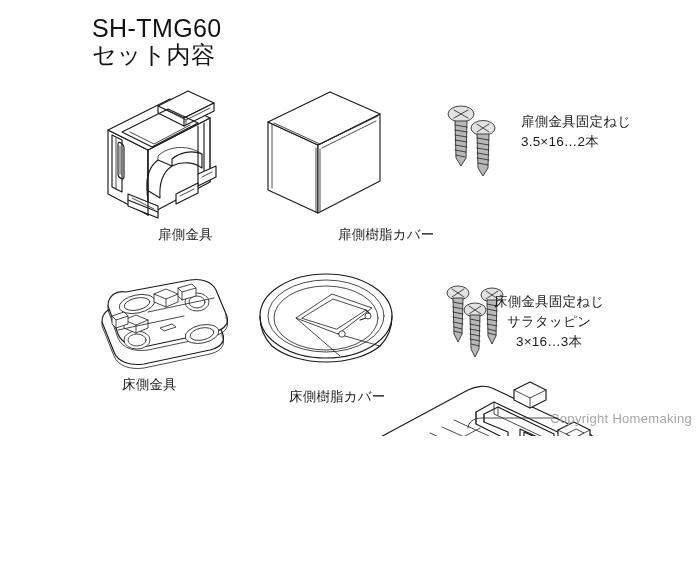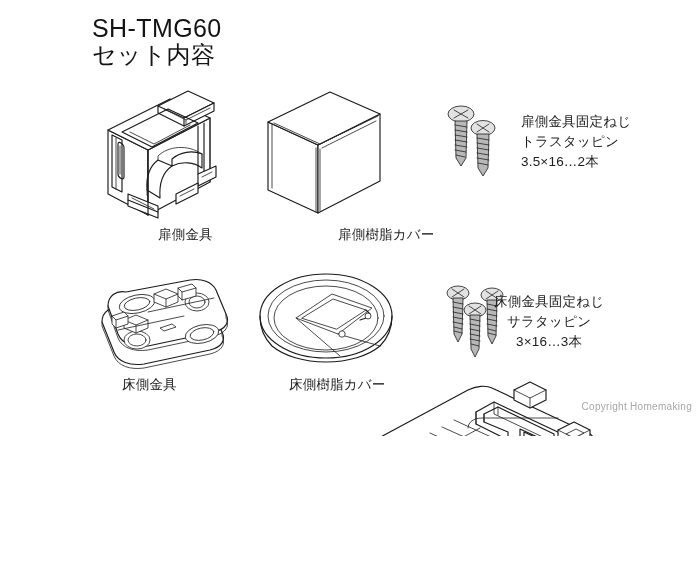--- a/index.html
+++ b/index.html
@@ -53,22 +53,22 @@
     font-size: 13.5px;
     color: #1c1c1c;
     line-height: 1.48;
     white-space: nowrap;
     letter-spacing: 0.2px;
   }
 
   
   #watermark {
     right: 8px;
-    bottom: 24px;
-    font-size: 10px;
+    bottom: 10px;
+    font-size: 13px;
     color: #a6a6a6;
     letter-spacing: 0.3px;
     white-space: nowrap;
   }
 
   
   .draw {
     display: block;
     overflow: visible;
   }
@@ -191,21 +191,20 @@
       <g transform="translate(22,14)">
         <ellipse class="metal-lite" cx="17" cy="10" rx="12" ry="7.5"></ellipse>
         <path class="ln-thin" d="M11,6 L23,14 M23,6 L11,14" stroke="#1a1a1a"></path>
         <path class="metal-mid" d="M11,16 L23,16 L22,50 L17,58 L12,50 Z"></path>
         <path class="ln-thin" d="M11,20 L23,22 M11,25 L23,27 M11,30 L23,32 M11,35 L23,37 M11,40 L23,42 M12,45 L22,47"></path>
       </g>
     </svg>
   </div>
   <div class="abs screw-note" style="left:521px; top:112px;">
     <div>扉側金具固定ねじ</div>
-    <div>トラスタッピン</div>
     <div>3.5×16…2本</div>
   </div>
 
   <div class="abs" style="left:92px; top:272px;">
     <svg class="draw" width="145" height="100" viewBox="0 0 145 100">
 
       <path class="face" d="M30,36 C18,34 10,40 10,50 L22,80 C26,90 38,94 52,92 L118,78 C130,75 134,68 130,60 L118,34 C114,26 104,22 92,24 Z"></path>
 
       <path class="ln-thin" d="M10,50 L10,54 L22,84 C26,94 38,98 52,96 L118,82 C130,79 134,72 130,64 L130,60"></path>
 
@@ -256,21 +255,21 @@
       <path class="ln-thin" d="M46,48 L77,29 L110,40 L81,59 Z"></path>
 
       <path class="ln" d="M110,40 L114,44 L110,48 L104,50"></path>
       <circle class="face-thin" cx="112" cy="46" r="3"></circle>
 
       <path class="ln-thin" d="M40,48 L84,86"></path>
       <path class="ln-thin" d="M82,64 L124,76"></path>
       <circle class="face-thin" cx="86" cy="64" r="3.2"></circle>
     </svg>
   </div>
-  <div class="abs caption" style="left:289px; top:376px;text-align:center;">床側樹脂カバー</div>
+  <div class="abs caption" style="left:289px; top:388px;text-align:center;">床側樹脂カバー</div>
 
   <div class="abs" style="left:444px; top:284px;">
     <svg class="draw" width="70" height="82" viewBox="0 0 70 82">
 
       <g>
         <ellipse class="metal-lite" cx="14" cy="9" rx="11" ry="7"></ellipse>
         <path class="ln-thin" d="M8,5 L20,13 M20,5 L8,13" stroke="#1a1a1a"></path>
         <path class="metal-mid" d="M9,14 L19,14 L18,50 L14,58 L10,50 Z"></path>
         <path class="ln-thin" d="M9,18 L19,20 M9,23 L19,25 M9,28 L19,30 M9,33 L19,35 M9,38 L19,40 M10,43 L18,45 M10,47 L18,49"></path>
       </g>

